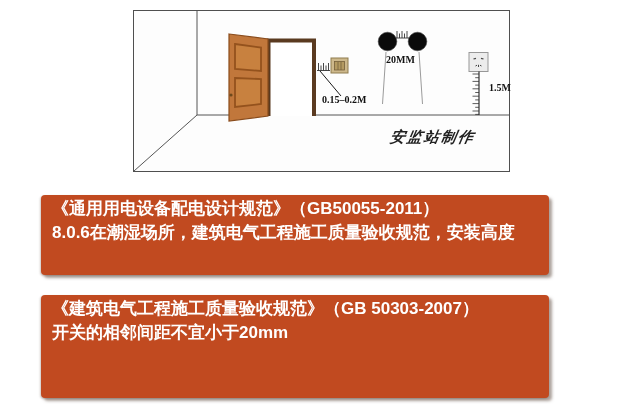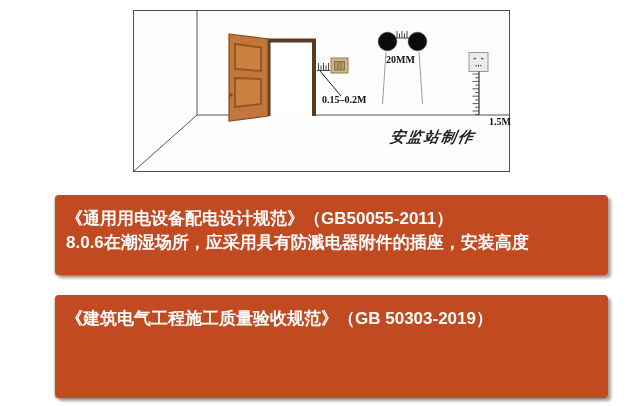--- a/index.html
+++ b/index.html
@@ -20,22 +20,22 @@
   }
   .watermark {
     position:absolute; left:256px; top:117px;
     font-family:"Liberation Serif", serif; font-style:italic; font-weight:bold;
     font-size:15px; letter-spacing:2px; color:#222;
     transform:skewX(-10deg); white-space:nowrap;
   }
 
   
   .banner {
-    position:absolute; left:55px; width:553px; box-sizing:border-box;
-    background:#c14a20; border-radius:4px; padding:12px 11px 0 11px;
+    position:absolute; left:41px; width:508px; box-sizing:border-box;
+    background:#c14a20; border-radius:4px; padding:2px 11px 0 11px;
     box-shadow:3px 3px 3px rgba(90,70,58,.5), -1px 1px 2px rgba(90,70,58,.3);
     color:#ffffff; font-weight:bold; font-size:17px; line-height:24px;
   }
   .banner-1 { top:195px; height:80px; }
   .banner-2 { top:295px; height:103px; }
   .bline { white-space:nowrap; overflow:hidden; }
 </style>
 </head>
 <body>
 
@@ -112,26 +112,27 @@
         <line x1="341.2" y1="88.9" x2="345" y2="88.9" stroke-width="0.8"></line>
         <line x1="338.5" y1="92.6" x2="345" y2="92.6" stroke-width="0.8"></line>
         <line x1="341.2" y1="96.3" x2="345" y2="96.3" stroke-width="0.8"></line>
         <line x1="338.5" y1="100" x2="345" y2="100" stroke-width="0.8"></line>
         <line x1="341.2" y1="103.4" x2="345" y2="103.4" stroke-width="0.8"></line>
       </g>
     </svg>
 
     <div class="lbl" style="left:188px; top:83px;text-align:right;">0.15–0.2M</div>
     <div class="lbl" style="left:252px; top:43px;">20MM</div>
-    <div class="lbl" style="left:355px; top:71px;margin-top:34px;">1.5M</div>
+    <div class="lbl" style="left:355px; top:71px;">1.5M</div>
     <div class="watermark">安监站制作</div>
   </div>
 
   <div class="banner banner-1">
     <div class="bline">《通用用电设备配电设计规范》（GB50055-2011）</div>
-    <div class="bline">8.0.6在潮湿场所，应采用具有防溅电器附件的插座，安装高度</div>
+    <div class="bline">8.0.6在潮湿场所，建筑电气工程施工质量验收规范，安装高度</div>
   </div>
 
   <div class="banner banner-2">
-    <div class="bline">《建筑电气工程施工质量验收规范》（GB 50303-2019）</div>
+    <div class="bline">《建筑电气工程施工质量验收规范》（GB 50303-2007）</div>
+    <div class="bline">开关的相邻间距不宜小于20mm</div>
   </div>
 
 </div>
 
 </body></html>

